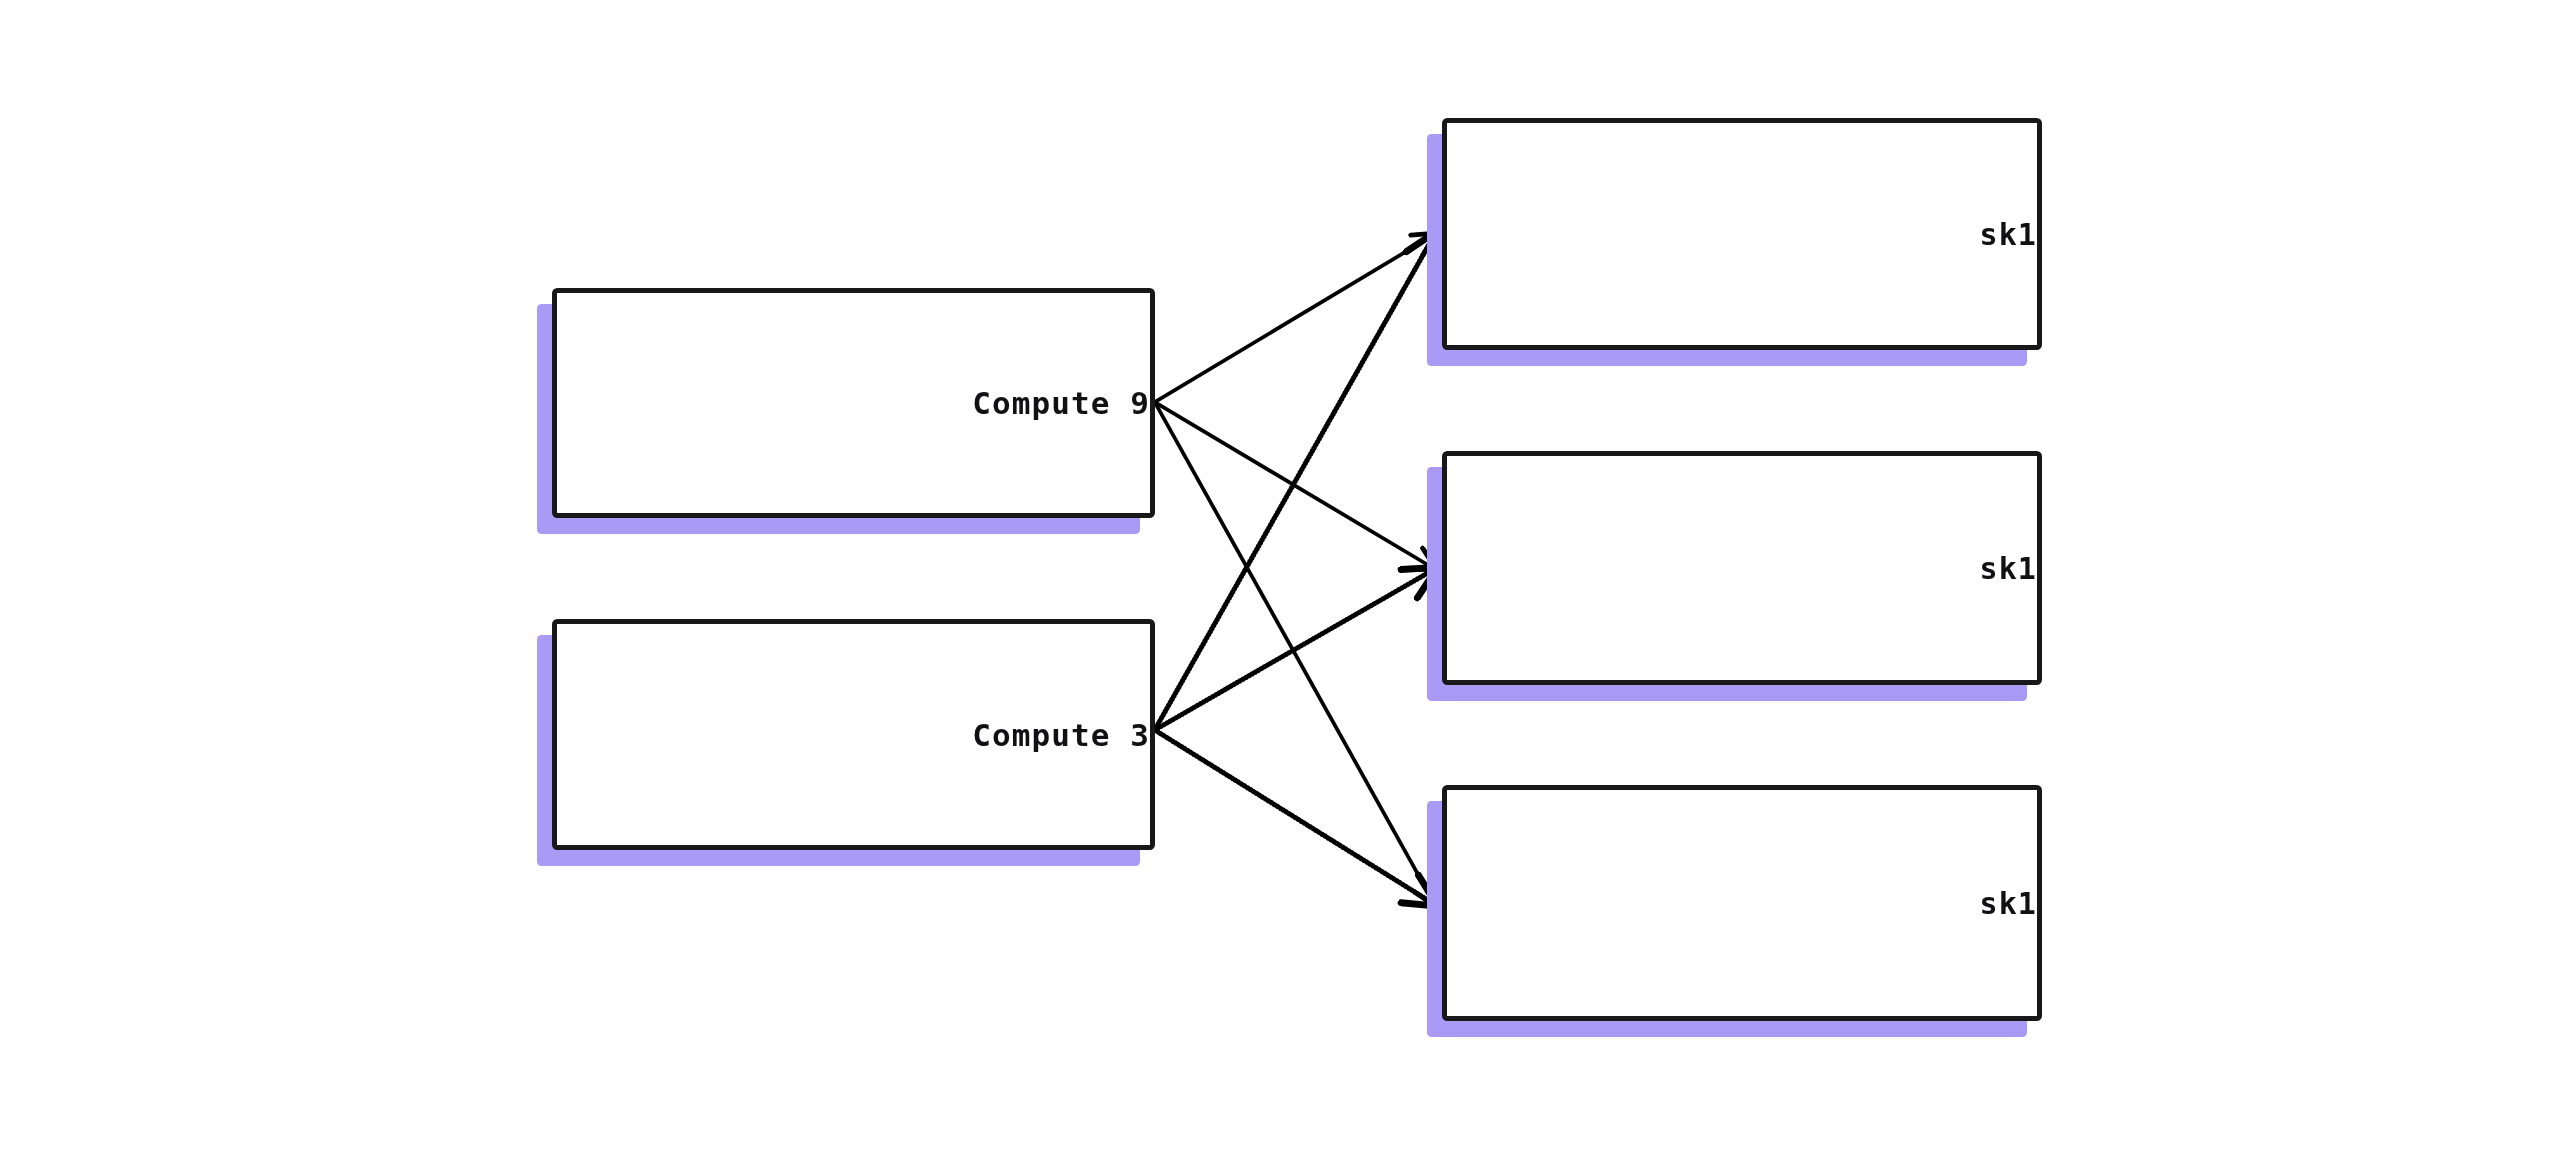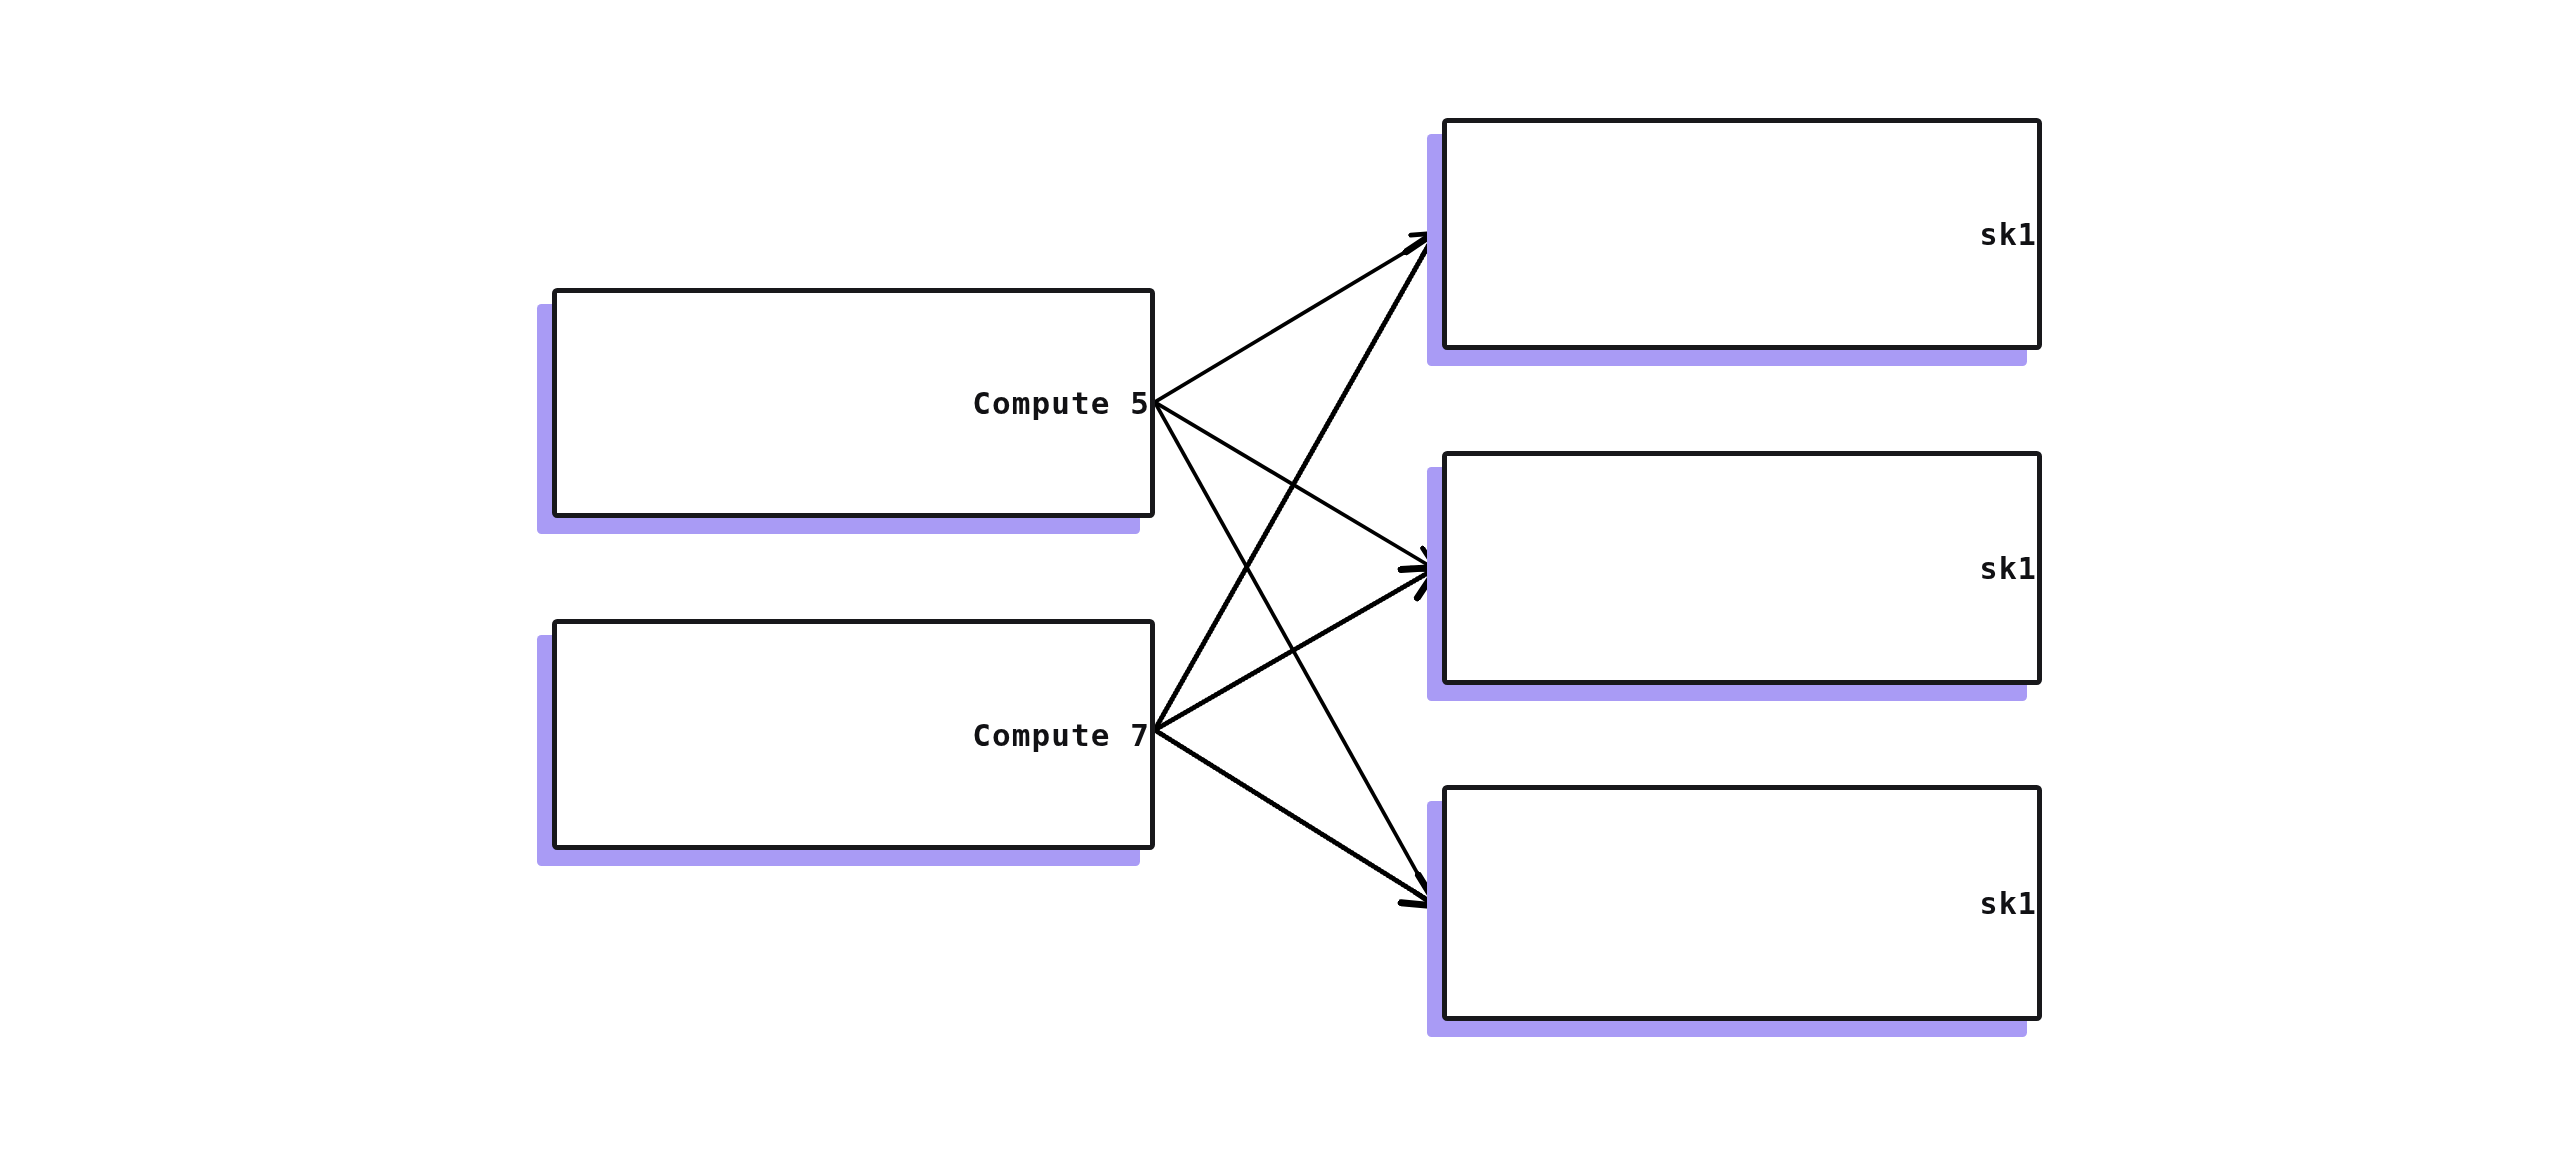--- a/index.html
+++ b/index.html
@@ -79,28 +79,28 @@
         <line x1="1542" y1="537" x2="1916" y2="1208" stroke="#000000" fill="none" marker-end="url(#arrowhead)" stroke-width="5" stroke-linecap="butt"></line>
         <line x1="1542" y1="975" x2="1916" y2="313" stroke="#000000" fill="none" marker-end="url(#arrowhead)" stroke-width="7" stroke-linecap="round" stroke-dasharray="0.1 4.6"></line>
         <line x1="1542" y1="975" x2="1916" y2="760" stroke="#000000" fill="none" marker-end="url(#arrowhead)" stroke-width="7" stroke-linecap="round" stroke-dasharray="0.1 4.6"></line>
         <line x1="1542" y1="975" x2="1916" y2="1208" stroke="#000000" fill="none" marker-end="url(#arrowhead)" stroke-width="7" stroke-linecap="round" stroke-dasharray="0.1 4.6"></line>
       </g>
   </svg>
 
   <div class="node" style="left: 552px; top: 288px; width: 603px; height: 230px;">
     <div class="node-shadow" style="left: -15px; top: 15.7px; width: 603px; height: 230px; background: rgb(169, 155, 245);"></div>
     <div class="node-box" style="left: 0px; top: 0px; width: 603px; height: 230px; border-width: 5.2px; border-color: rgb(24, 24, 27);">
-      <span class="node-label">Compute 5</span>
+      <span class="node-label">Compute 9</span>
     </div>
   </div>
 
   <div class="node" style="left: 552px; top: 619px; width: 603px; height: 231px;">
     <div class="node-shadow" style="left: -15px; top: 15.7px; width: 603px; height: 231px; background: rgb(169, 155, 245);"></div>
     <div class="node-box" style="left: 0px; top: 0px; width: 603px; height: 231px; border-width: 5.2px; border-color: rgb(24, 24, 27);">
-      <span class="node-label">Compute 7</span>
+      <span class="node-label">Compute 3</span>
     </div>
   </div>
 
   <div class="node" style="left: 1442px; top: 118px; width: 600px; height: 232px;">
     <div class="node-shadow" style="left: -15px; top: 15.7px; width: 600px; height: 232px; background: rgb(169, 155, 245);"></div>
     <div class="node-box" style="left: 0px; top: 0px; width: 600px; height: 232px; border-width: 5.2px; border-color: rgb(24, 24, 27);">
       <span class="node-label small">sk1</span>
     </div>
   </div>
 

